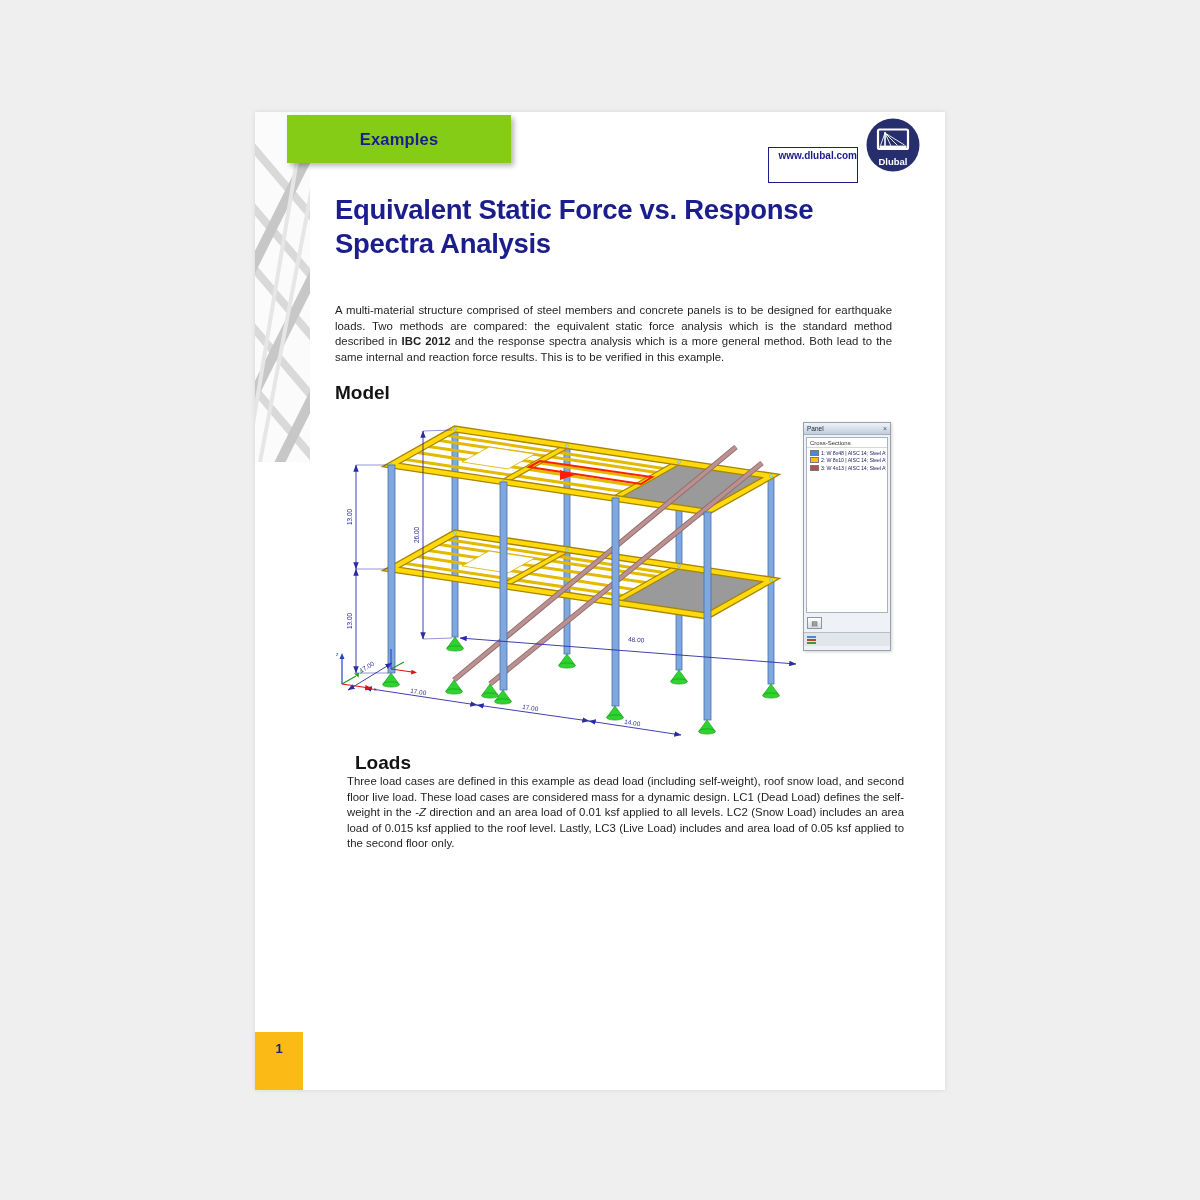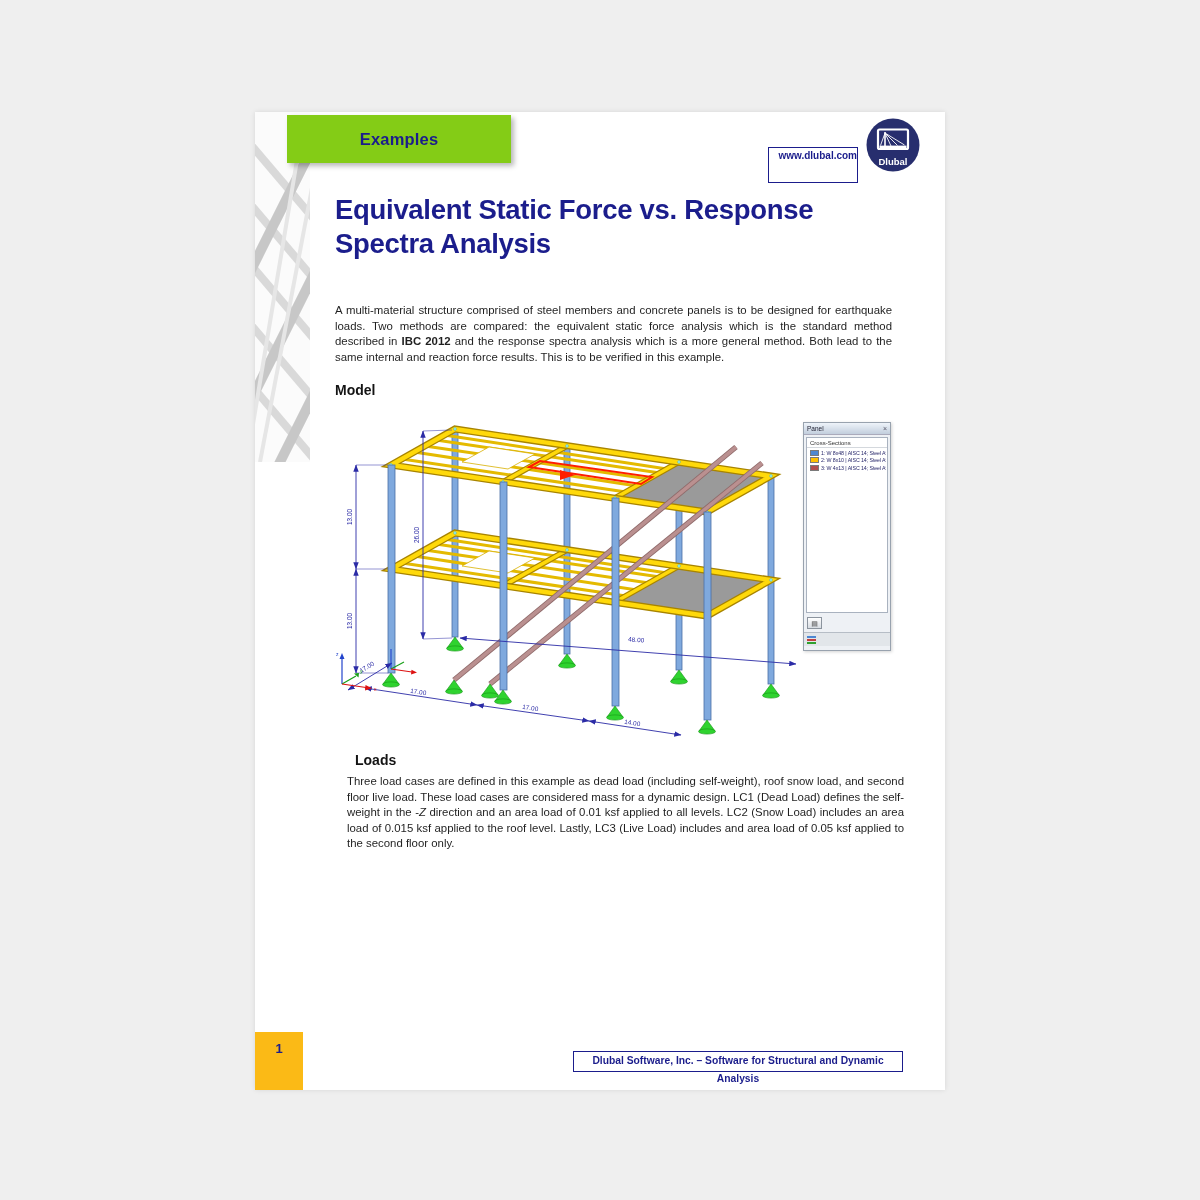--- a/index.html
+++ b/index.html
@@ -11,21 +11,21 @@
   .photo-strip { left:0; top:0; width:55px; height:350px; overflow:hidden; }
   .banner { left:32px; top:3px; width:224px; height:48px; background:#84cc16; box-shadow:3px 3px 5px rgba(0,0,0,0.28); z-index:3; text-align:center; }
   .banner span { font-size:16.5px; font-weight:bold; color:#1b1d8c; line-height:48px; letter-spacing:0.2px; }
   .site-box { left:513px; top:35px; width:90px; height:36px; border:1.5px solid #1b1d8c; background:#fff; text-align:right; font-size:10px; font-weight:bold; color:#1b1d8c; line-height:16px; cursor:pointer; }
   .logo { left:611px; top:6px; width:54px; height:54px; }
 
   
   .doc-title { left:80px; top:72px; width:575px; font-size:27.5px; line-height:34px; font-weight:bold; color:#1b1d8c; letter-spacing:-0.3px;margin-top:9px; }
   .body-p { left:80px; width:557px; font-size:11.4px; line-height:15.6px; color:#1f1f1f; text-align:justify; }
   .p1 { top:163px;margin-top:28px; } .p2 { top:232px; }
-  .sect-h { left:80px; font-size:14px; font-weight:bold; color:#141414; }
+  .sect-h { left:80px; font-size:19px; font-weight:bold; color:#141414; }
   .h-model { top:270px; } .h-loads { top:640px;padding-left:20px; }
   .p-loads { top:662px;margin-left:12px; }
 
   
   .figure { left:75px; top:299px; width:600px; height:338px; }
   .model-svg { left:0; top:0; }
 
   
   .panel { left:473px; top:11px; width:88px; height:229px; background:#eef1f5; border:1px solid #98a2ae; box-shadow:1px 1px 3px rgba(0,0,0,0.18); }
   .panel-title { height:12px; background:linear-gradient(#eef3f9,#c2cedd); border-bottom:1px solid #aab; font-size:6.5px; color:#223; padding:2px 3px 0 3px; }
@@ -318,15 +318,14 @@
       </div>
     </div>
   </div>
 
   <h2 class="abs sect-h h-loads">Loads</h2>
   <p class="abs body-p p-loads"><span>Three load cases are defined in this example as dead load (including self-weight), roof snow load, and second floor live load. These load cases are considered mass for a dynamic design. LC1 (Dead Load) defines the self-weight in the -</span><i>Z</i><span> direction and an area load of 0.01 ksf applied to all levels. LC2 (Snow Load) includes an area load of 0.015 ksf applied to the roof level. Lastly, LC3 (Live Load) includes and area load of 0.05 ksf applied to the second floor only.</span></p>
 
   <div class="abs pageno">
     <span>1</span>
   </div>
-  <div class="abs footer-box">Dlubal Software, Inc.  – Software for Structural and Dynamic Analysis</div>
 
 </div>
 
 </body></html>

